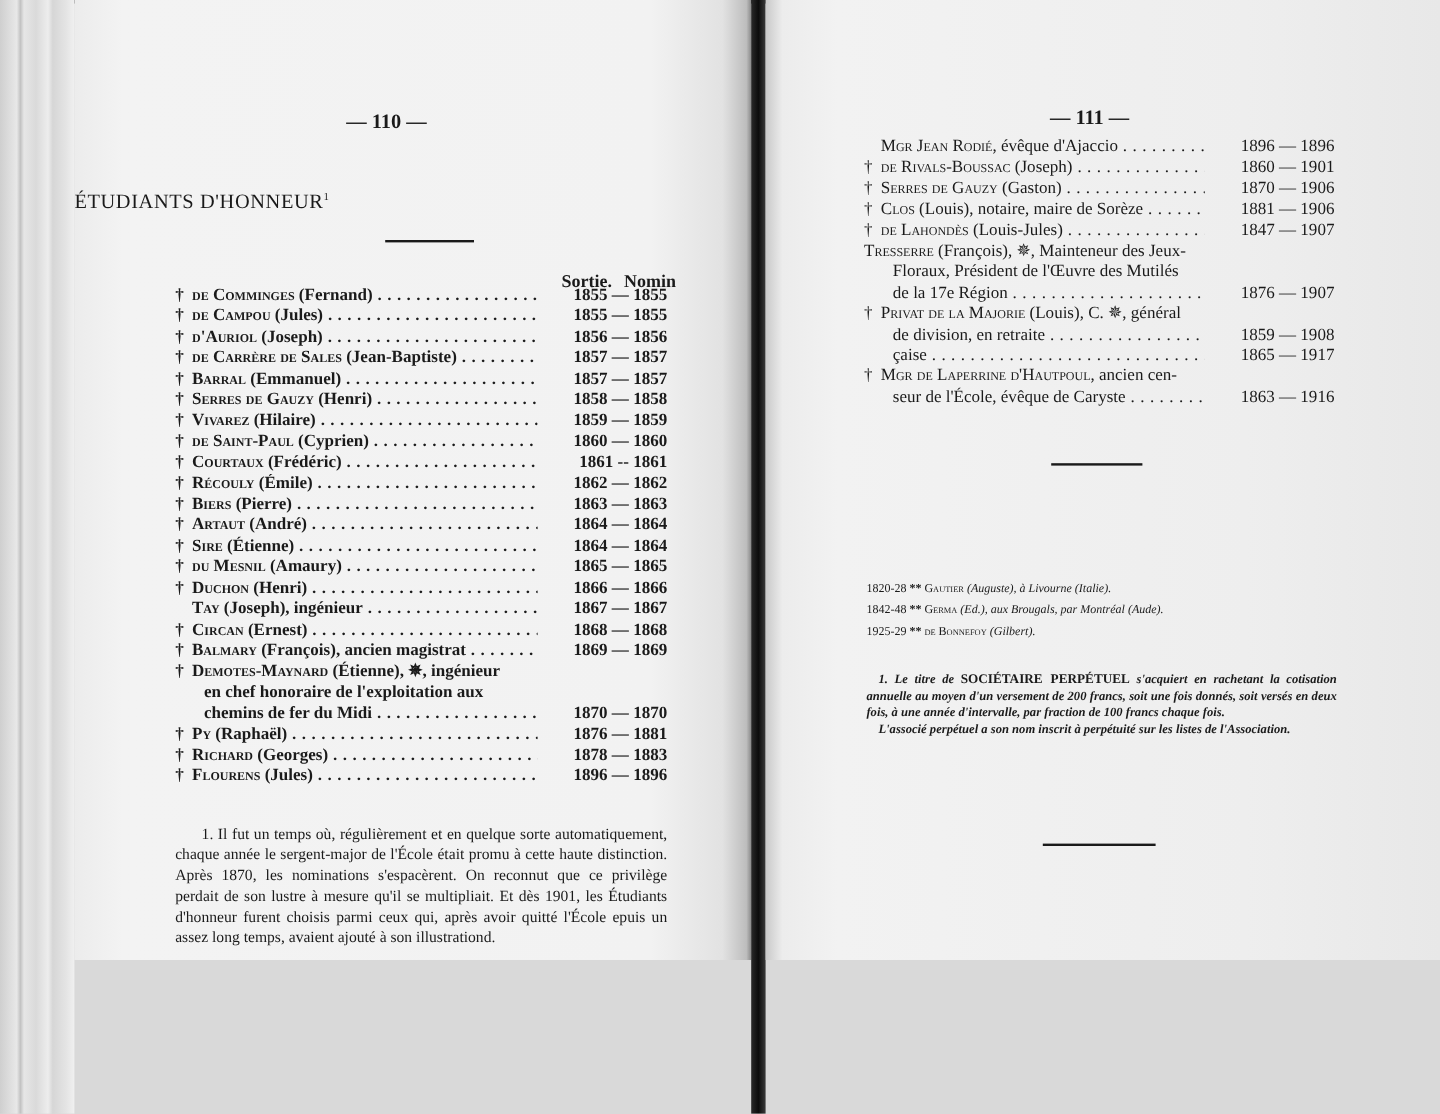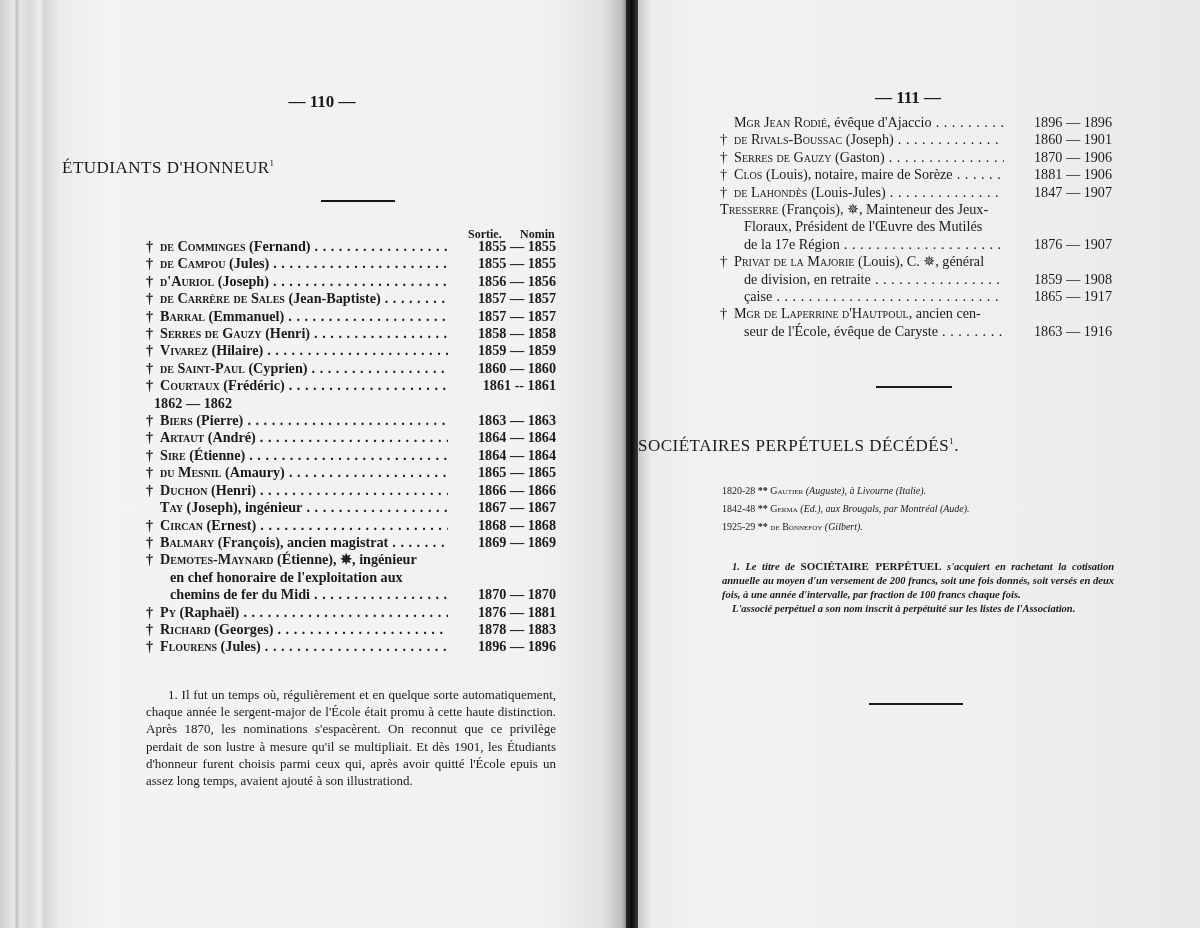--- a/index.html
+++ b/index.html
@@ -7,37 +7,37 @@
     width:1200px; height:928px; position:relative; overflow:hidden;
     background:#d9d9d9;
     font-family:"Liberation Serif","DejaVu Serif",serif;
     color:#1a1a1a;
   }
   .edge-left {
     position:absolute; left:0; top:0; width:62px; height:928px;
     background:linear-gradient(to right,#cfcfcf 0,#e8e8e8 14px,#c2c2c2 17px,#e6e6e6 20px,#dadada 30px,#ededed 40px,#d6d6d6 44px,#e4e4e4 55px,#f0f0f0 62px);
   }
   .page {
-    position:absolute; top:0; height:928px;
+    position:absolute; top:0; height:800px;
     background:#f1f1f1;
   }
   .page-left { left:62px; width:564px;
     background:linear-gradient(to right,#ececec 0,#f3f3f3 40px,#f2f2f2 480px,#e2e2e2 540px,#bdbdbd 560px,#8a8a8a 564px); }
   .gutter { position:absolute; left:626px; top:0; width:12px; height:928px;
     background:linear-gradient(to right,#2a2a2a,#0c0c0c 50%,#3a3a3a); }
   .page-right { left:638px; width:562px;
     background:linear-gradient(to right,#c9c9c9 0,#ececec 14px,#f2f2f2 60px,#eeeeee 400px,#e8e8e8 562px); }
   .topbar { position:absolute; top:0; left:0; width:1200px; height:3px; background:#222; }
 
   .folio { position:absolute; font-size:17px; font-weight:bold; text-align:center; }
   .heading { position:absolute; font-size:17px; letter-spacing:0.5px; text-align:left; white-space:nowrap; }
   .heading sup { font-size:9px; }
   .rule { position:absolute; height:2px; background:#1a1a1a; }
 
-  .colhead { position:absolute; font-size:12px; font-weight:bold; }
+  .colhead { position:absolute; font-size:15px; font-weight:bold; }
 
   .list { position:absolute; font-size:14.2px; line-height:17.4px; }
   .row { display:flex; align-items:flex-end; white-space:nowrap;gap:22px; }
   .row .name { flex:1; overflow:hidden; }
   .row .name .dots::after { content:" . . . . . . . . . . . . . . . . . . . . . . . . . . . . . . . . . . . . . . . . . . . . ."; letter-spacing:0.5px; }
   .row .years { width:86px; text-align:right; flex:none; }
   .cont { padding-left:24px; }
   .sc { font-variant:small-caps; }
   .dagger { display:inline-block; width:14px; }
 
@@ -96,20 +96,21 @@
         </div>
         <div class="row">
           <span class="name"><span class="dagger">†</span><span class="sc">de Saint-Paul</span><span> (Cyprien)</span><span class="dots"></span></span>
           <span class="years">1860 — 1860</span>
         </div>
         <div class="row">
           <span class="name"><span class="dagger">†</span><span class="sc">Courtaux</span><span> (Frédéric)</span><span class="dots"></span></span>
           <span class="years">1861 -- 1861</span>
         </div>
         <div class="row">
+          <span class="name"><span class="dagger">†</span><span class="sc">Récouly</span><span> (Émile)</span><span class="dots"></span></span>
           <span class="years">1862 — 1862</span>
         </div>
         <div class="row">
           <span class="name"><span class="dagger">†</span><span class="sc">Biers</span><span> (Pierre)</span><span class="dots"></span></span>
           <span class="years">1863 — 1863</span>
         </div>
         <div class="row">
           <span class="name"><span class="dagger">†</span><span class="sc">Artaut</span><span> (André)</span><span class="dots"></span></span>
           <span class="years">1864 — 1864</span>
         </div>
@@ -224,23 +225,20 @@
       <span class="name"><span class="dagger">†</span><span class="sc">Mgr de Laperrine d'Hautpoul</span><span>, ancien cen-</span></span>
     </div>
     <div class="row cont">
       <span class="name"><span>seur de l'École, évêque de Caryste</span><span class="dots"></span></span>
       <span class="years">1863 — 1916</span>
     </div>
   </div>
 
   <div class="rule" style="left:238px;top:386px;width:76px;"></div>
 
-  <div class="heading" style="left:0;width:540px;top:436px;">
-    <span>SOCIÉTAIRES PERPÉTUELS DÉCÉDÉS</span><sup>1</sup><span>.</span>
-  </div>
 
   <div class="societaires" style="left:84px;top:482px;width:400px;" id="soc-list">
       <div class="row"><span>1820-28</span> <b>**</b> <span class="sc">Gautier</span><span class="it"> (Auguste), à Livourne (Italie).</span></div>
       <div class="row"><span>1842-48</span> <b>**</b> <span class="sc">Germa</span><span class="it"> (Ed.), aux Brougals, par Montréal (Aude).</span></div>
       <div class="row"><span>1925-29</span> <b>**</b> <span class="sc">de Bonnefoy</span><span class="it"> (Gilbert).</span></div>
     </div>
 
   <div class="footnote-it" style="left:84px;top:558px;width:392px;">
     <div style="text-indent:10px;"><span>1. Le titre de </span><span class="sc">sociétaire perpétuel</span><span> s'acquiert en rachetant la cotisation annuelle au moyen d'un versement de 200 francs, soit une fois donnés, soit versés en deux fois, à une année d'intervalle, par fraction de 100 francs chaque fois.</span></div>
     <div style="text-indent:10px;">L'associé perpétuel a son nom inscrit à perpétuité sur les listes de l'Association.</div>

